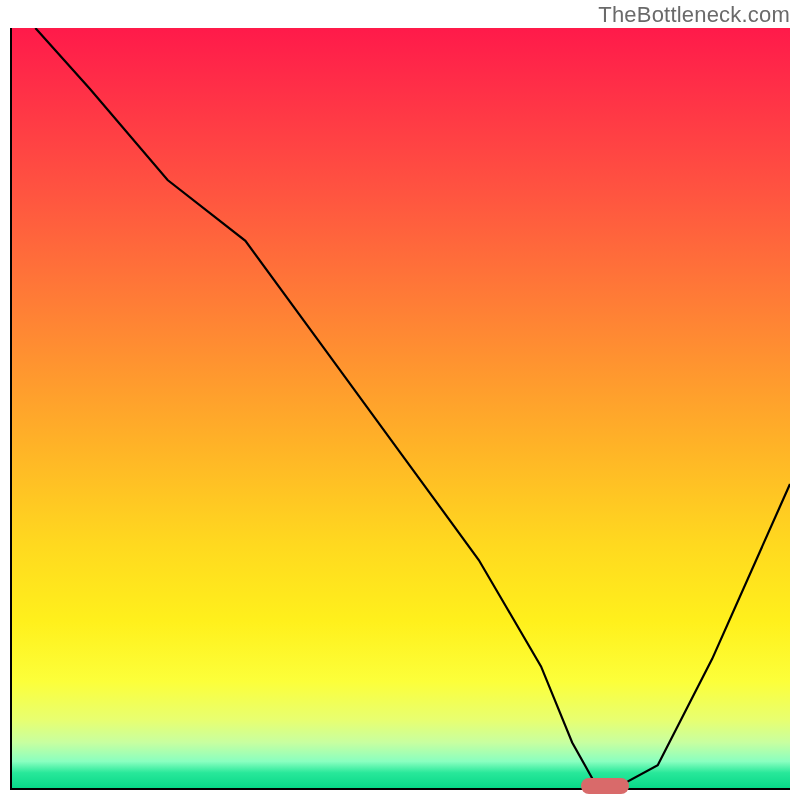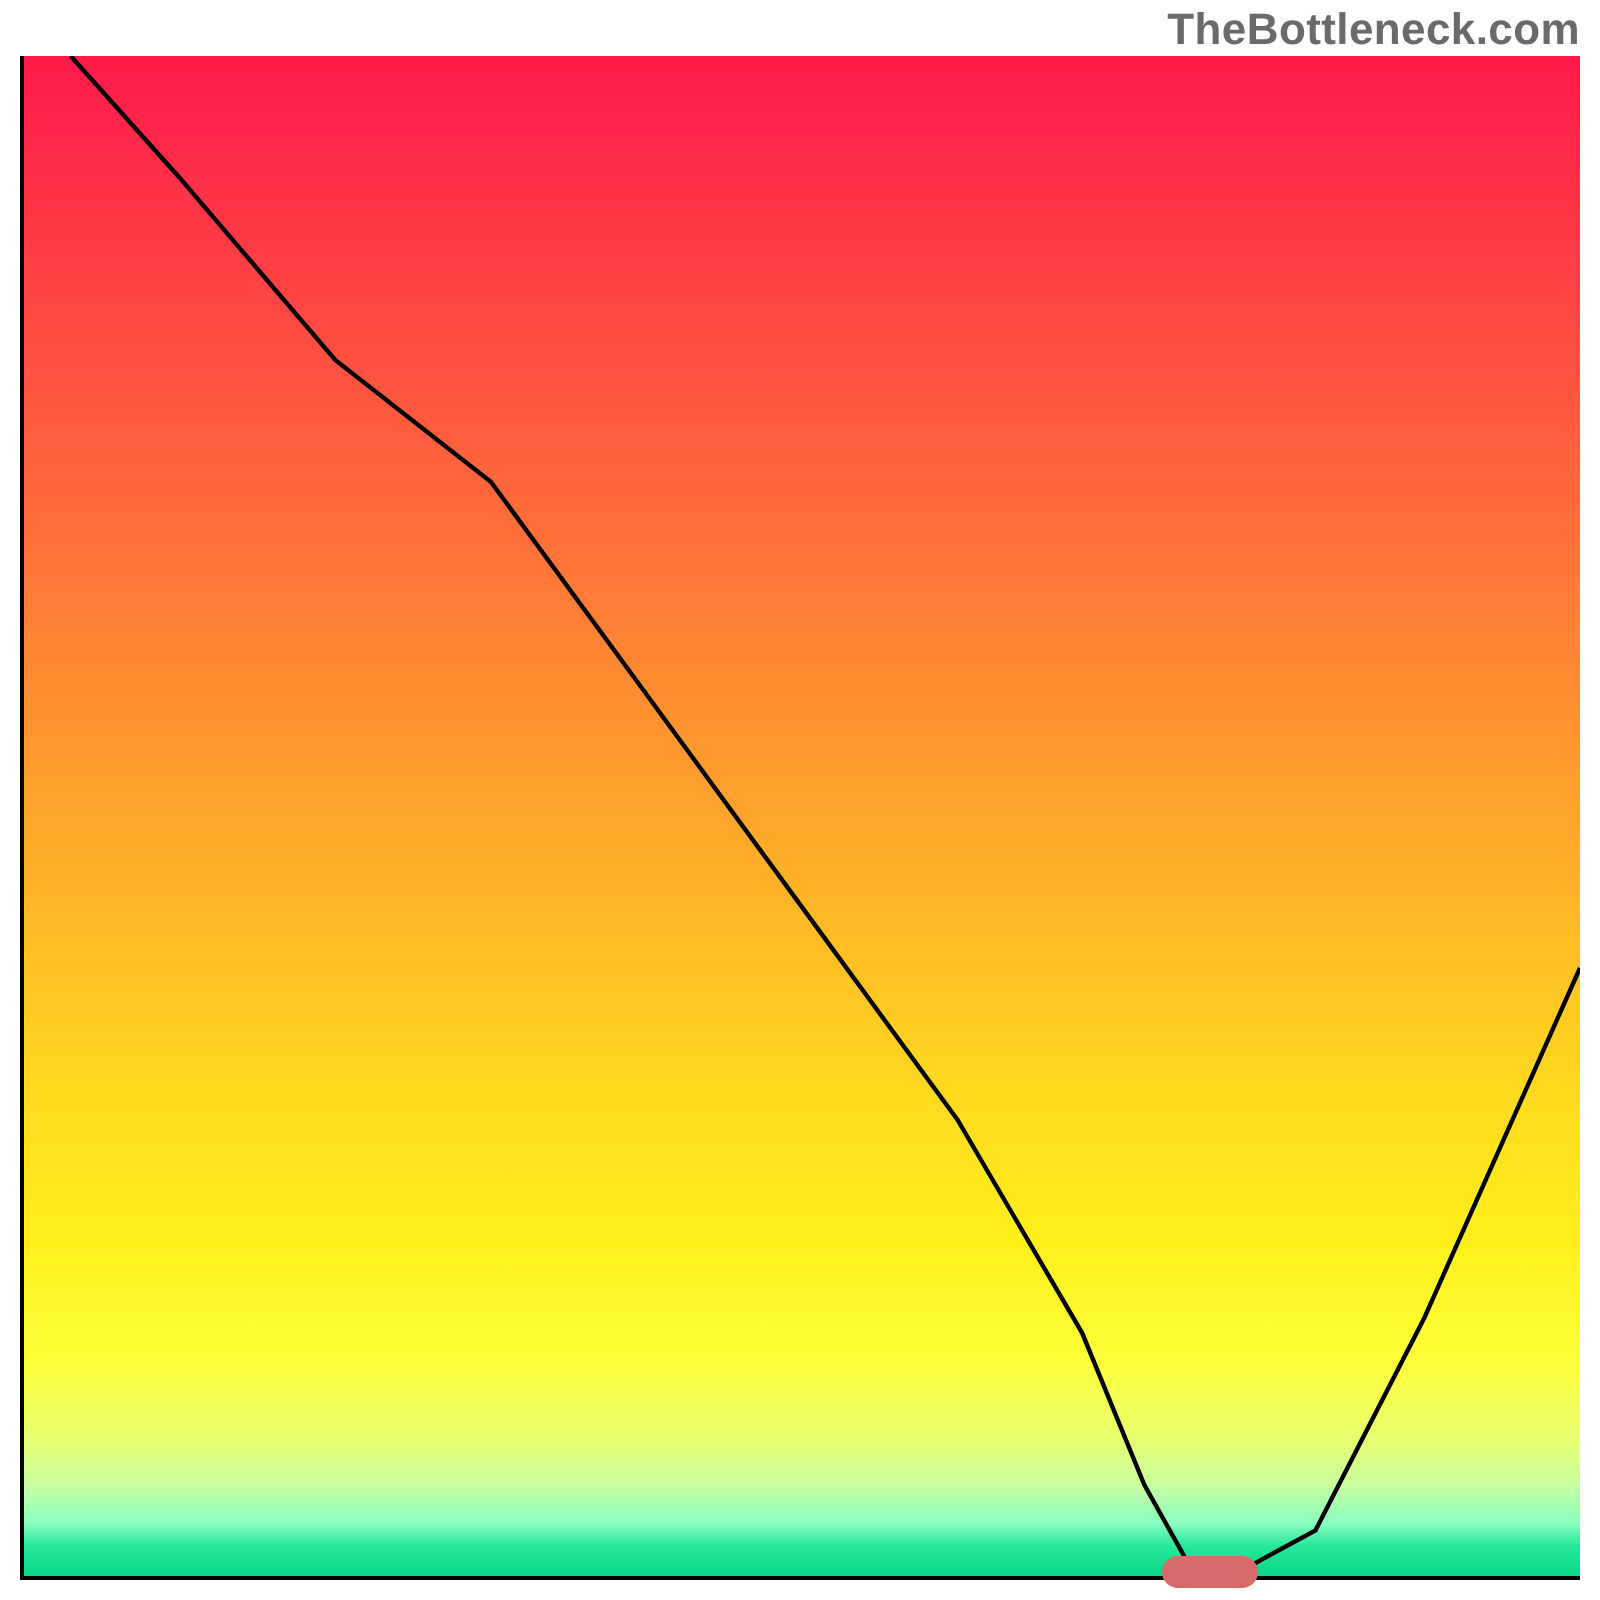--- a/index.html
+++ b/index.html
@@ -9,21 +9,21 @@
     background: #ffffff;
     font-family: Arial, sans-serif;
     position: relative;
   }
   .watermark {
     position: absolute;
     top: 2px;
     right: 10px;
     font-size: 22px;
     color: #6a6a6a;
-    font-weight: bold;
+    font-weight: normal;
     letter-spacing: 0.2px;
   }
   .plot-area {
     position: absolute;
     left: 10px;
     top: 28px;
     width: 780px;
     height: 762px;
     border-left: 2.5px solid #000;
     border-bottom: 2.5px solid #000;

